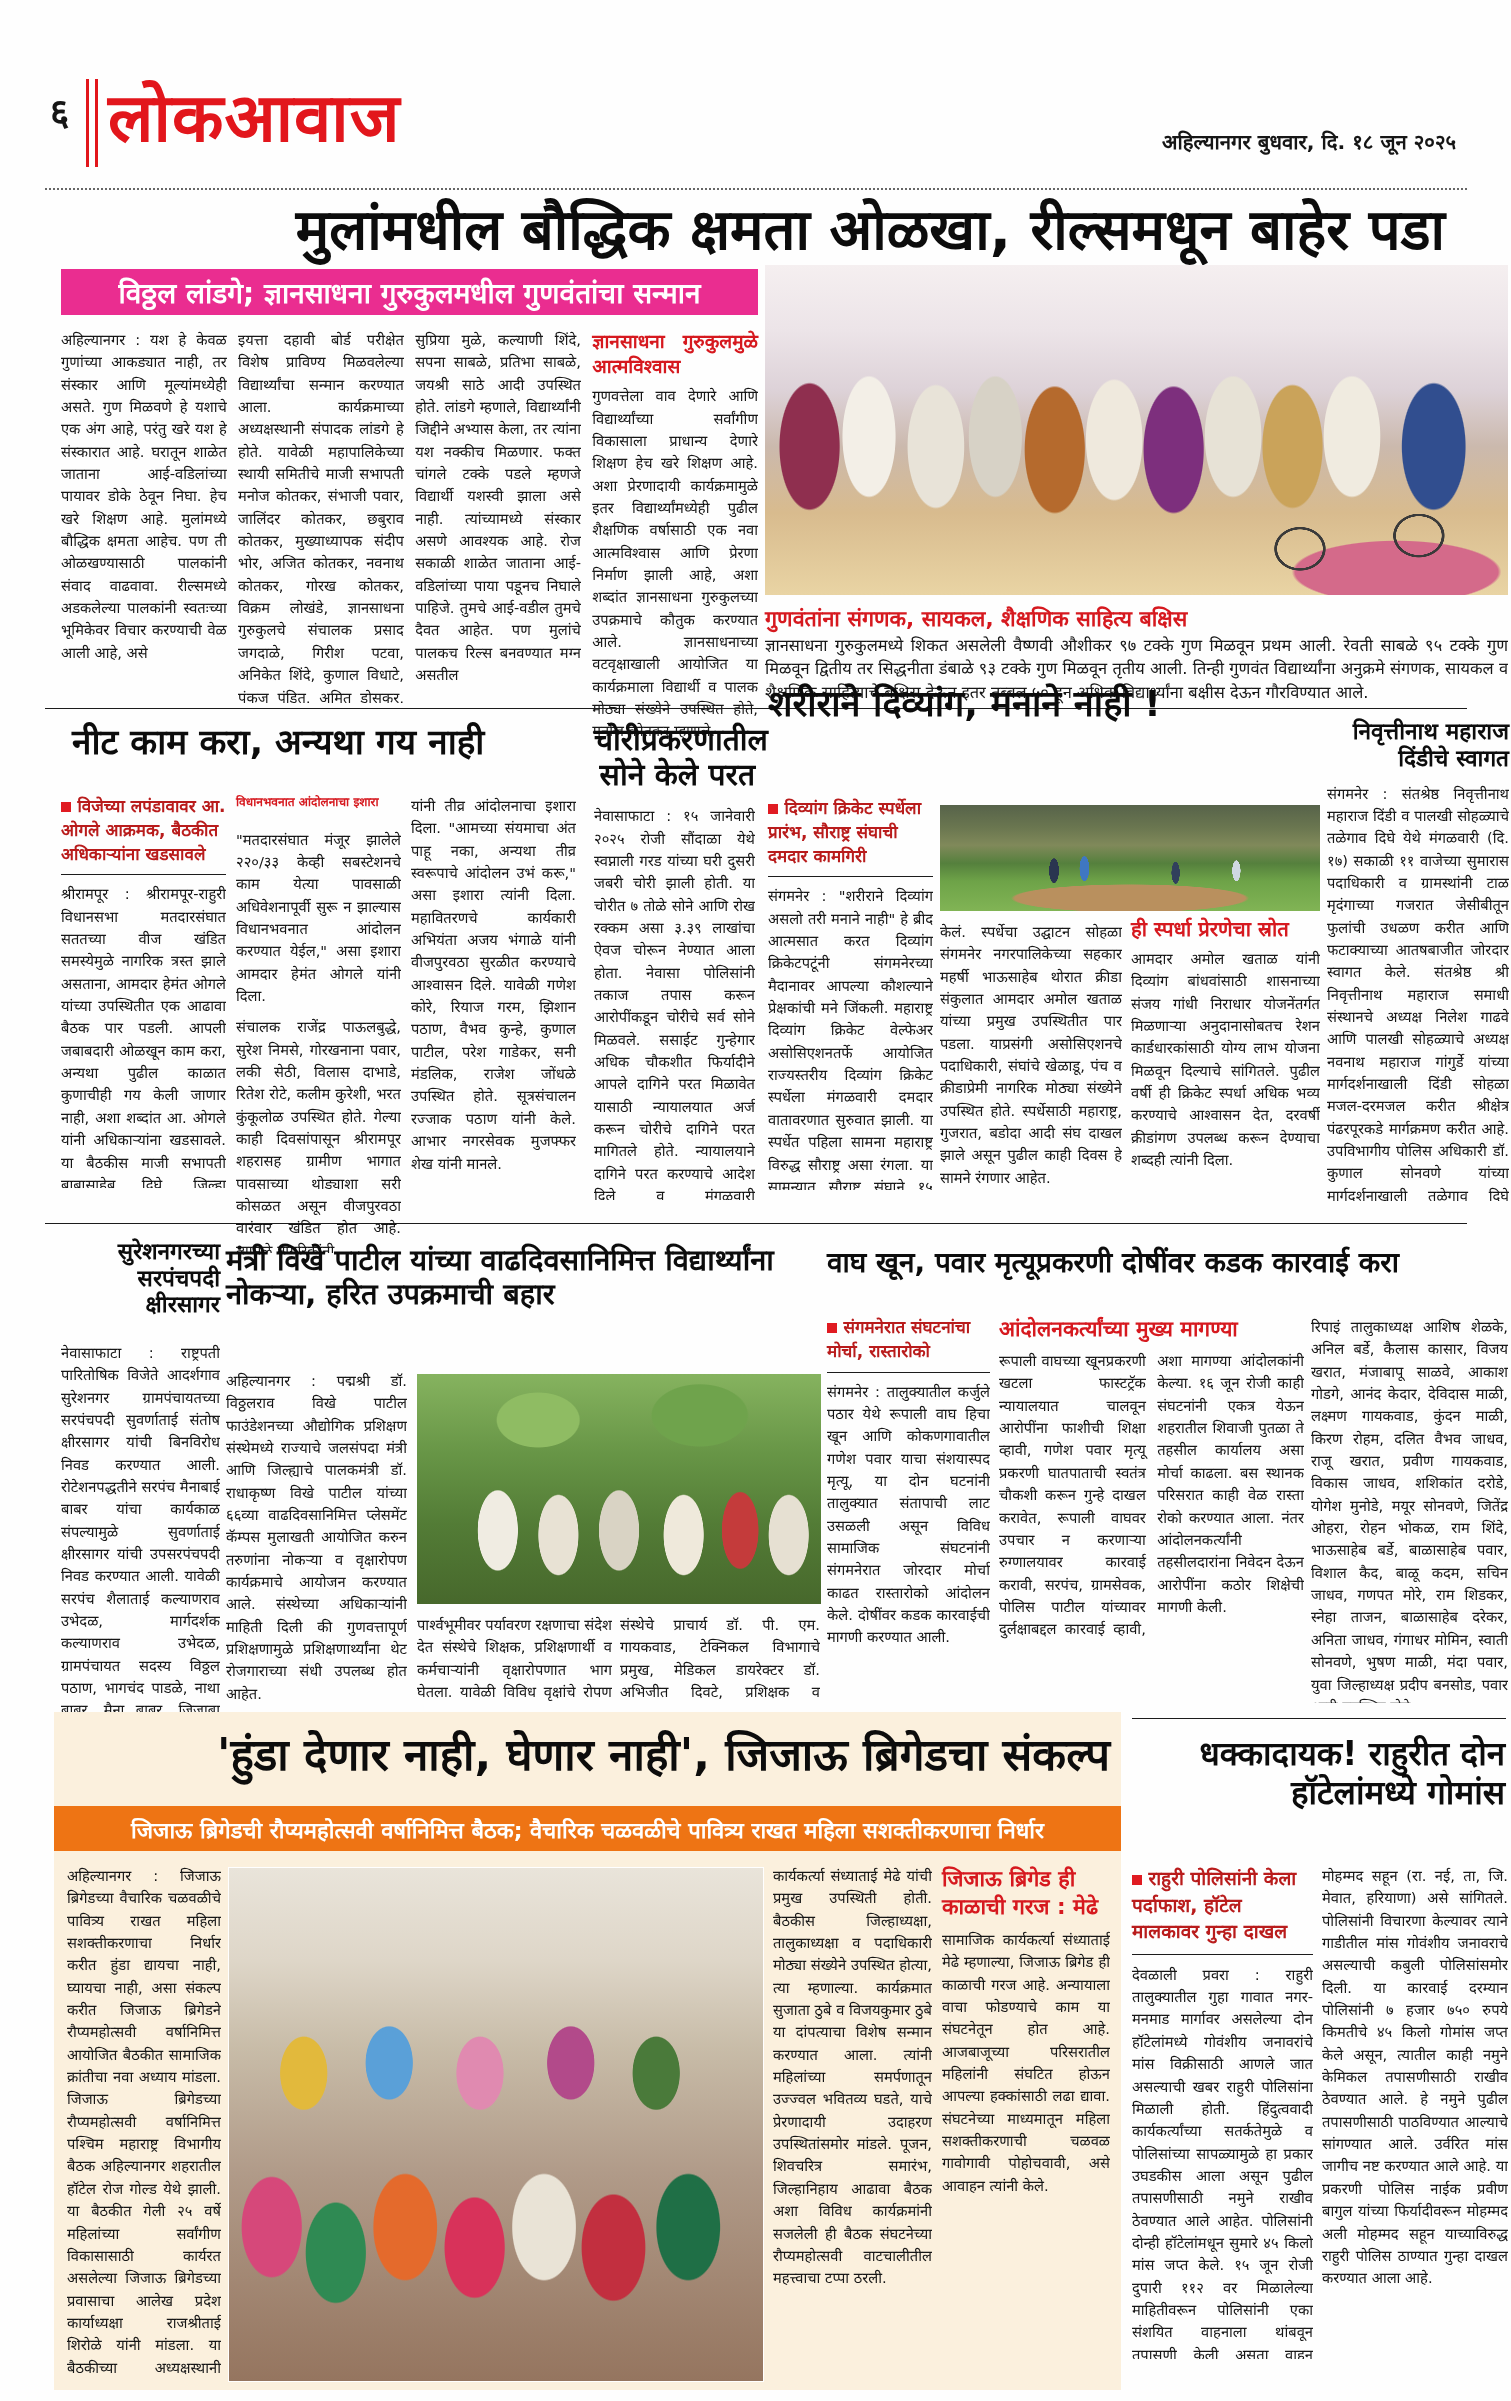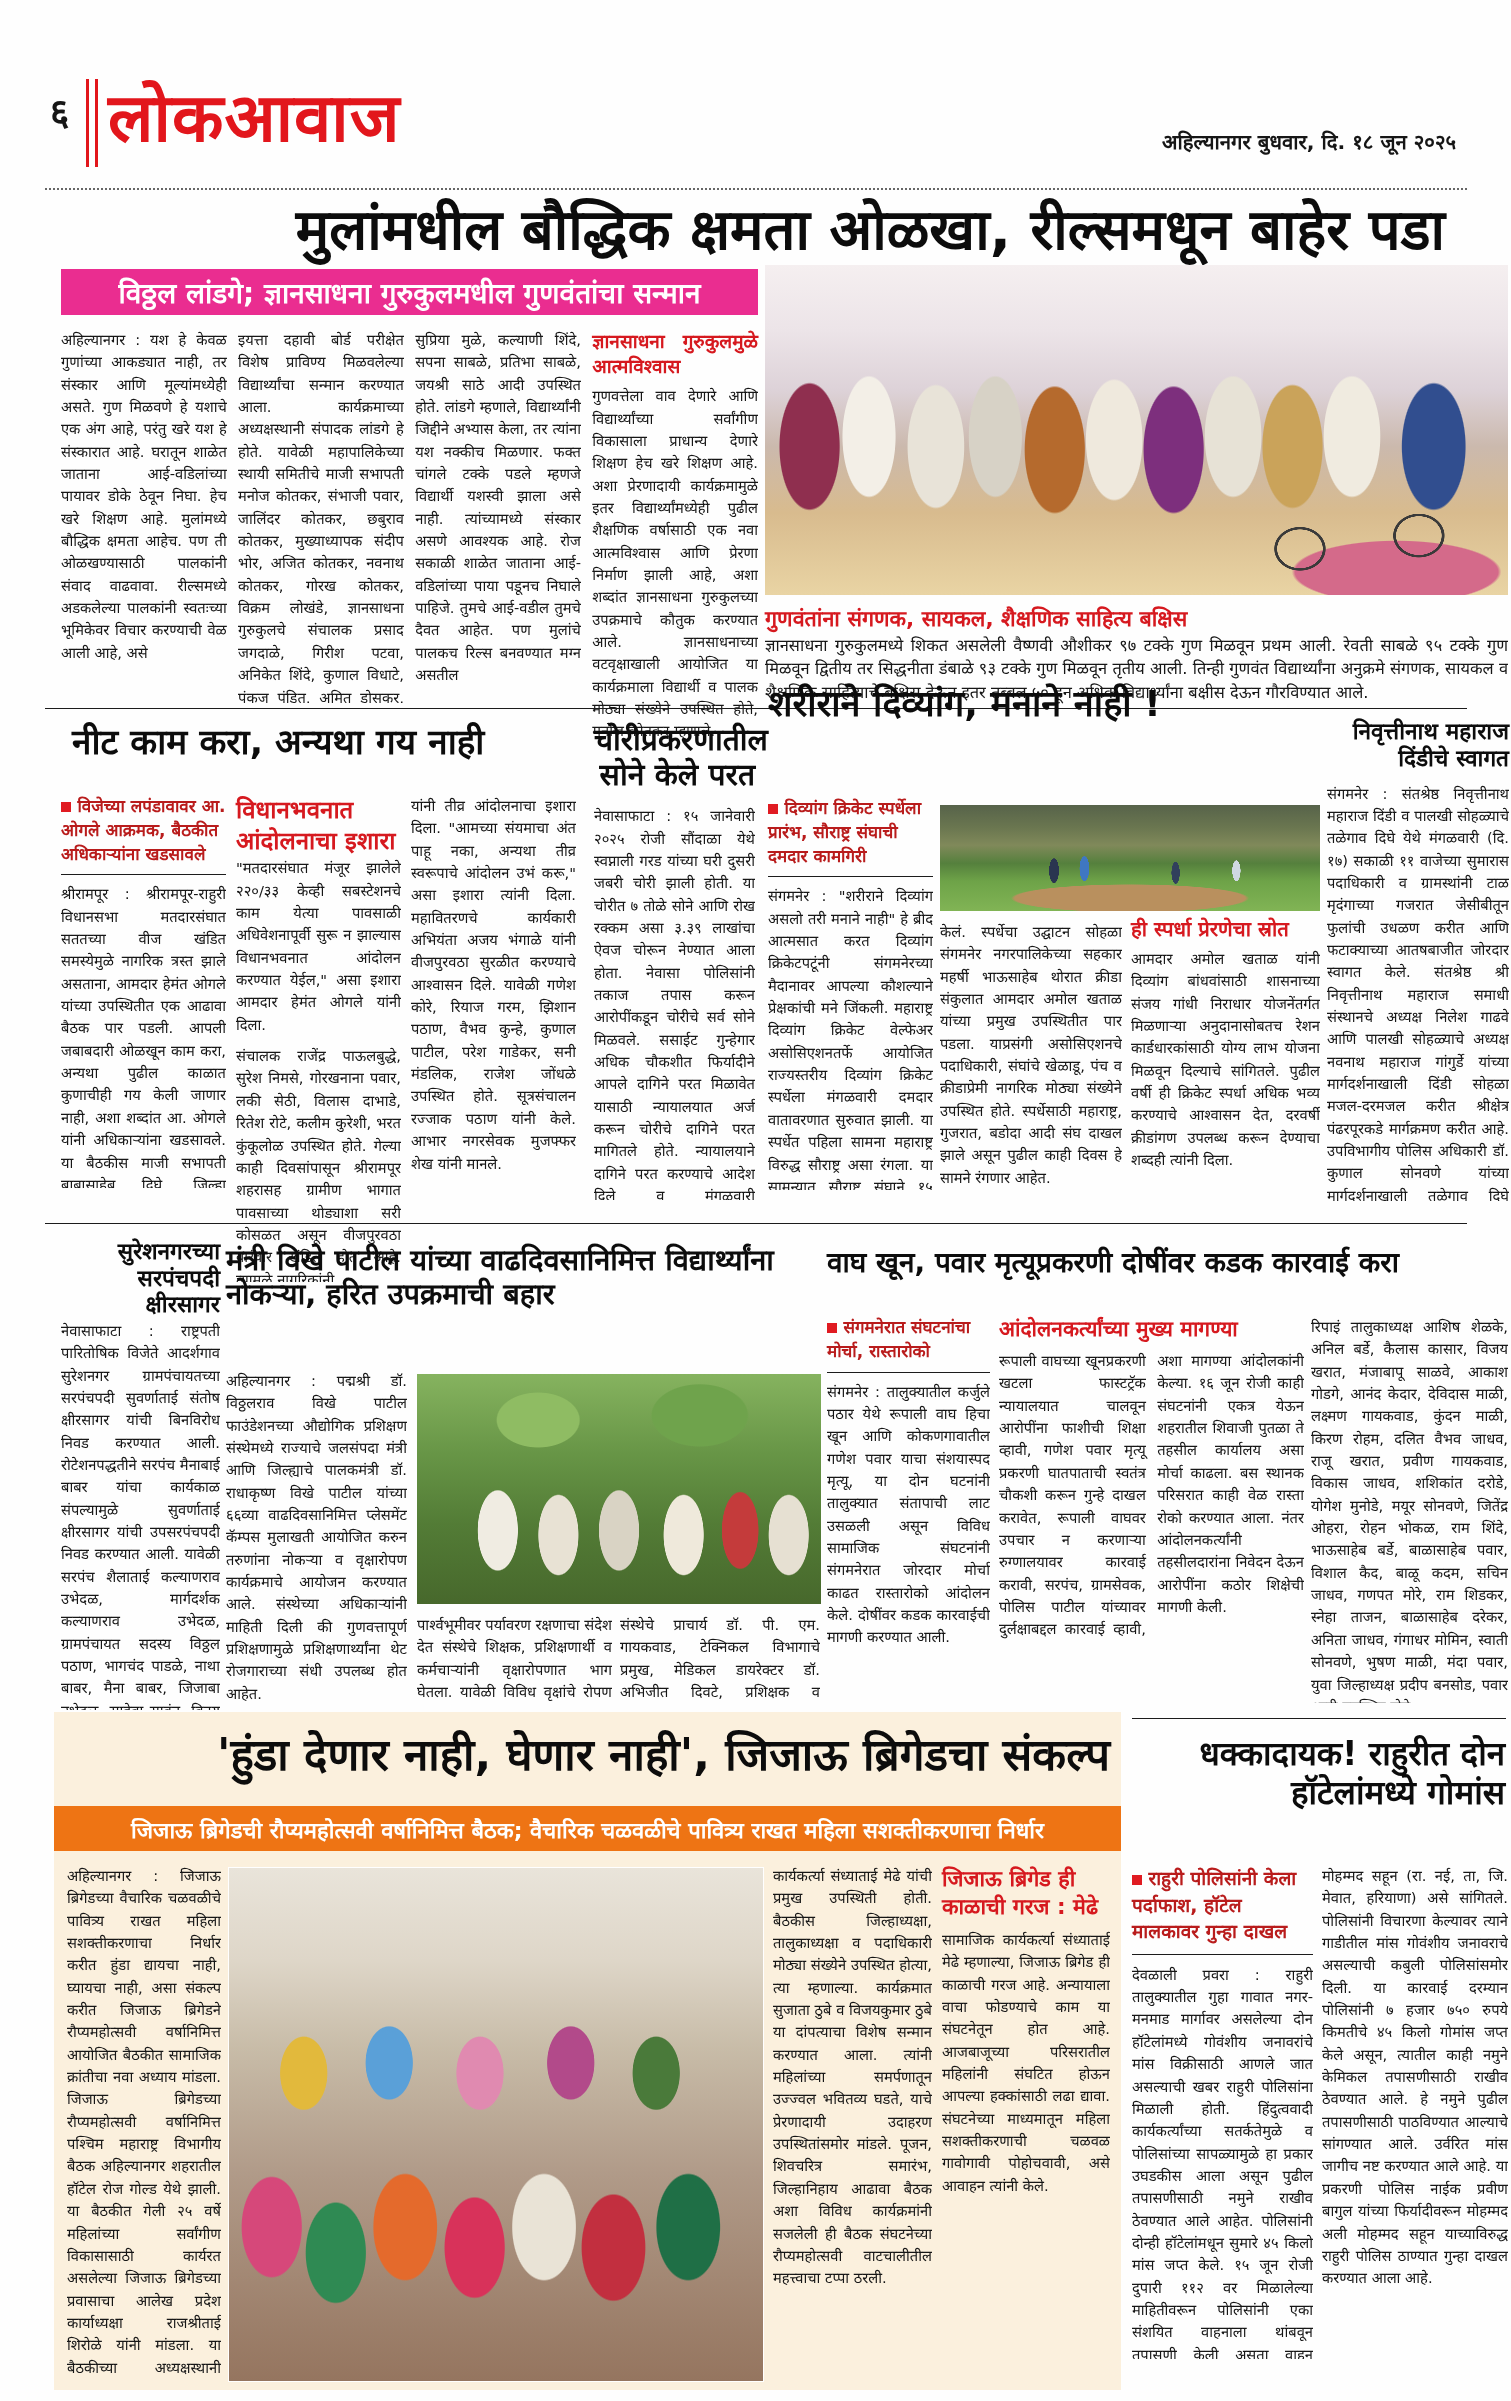--- a/index.html
+++ b/index.html
@@ -74,21 +74,21 @@
 
   <div class="abs headline" style="left:72px;top:722px;width:508px;font-size:35px">नीट काम करा, अन्यथा गय नाही</div>
 
   <div class="abs" style="left:61px;top:795px;width:165px;height:421px">
     <div class="bullet-sub"><span class="bullet-sq"></span><span>विजेच्या लपंडावावर आ. ओगले आक्रमक, बैठकीत अधिकाऱ्यांना खडसावले</span></div>
     <div class="thinrule" style="margin:8px 0"></div>
     <div class="body-text just" style="height:305px">श्रीरामपूर : श्रीरामपूर-राहुरी विधानसभा मतदारसंघात सततच्या वीज खंडित समस्येमुळे नागरिक त्रस्त झाले असताना, आमदार हेमंत ओगले यांच्या उपस्थितीत एक आढावा बैठक पार पडली. आपली जबाबदारी ओळखून काम करा, अन्यथा पुढील काळात कुणाचीही गय केली जाणार नाही, अशा शब्दांत आ. ओगले यांनी अधिकाऱ्यांना खडसावले. या बैठकीस माजी सभापती बाबासाहेब दिघे, जिल्हा काँग्रेसचे उपाध्यक्ष ज्ञानेश्वर मुरकुटे, माजी नगराध्यक्ष अंजुम शेख, मुजफ्फर शेख, राजेंद्र सोनवणे, दिलीप गगरे, तालुकाध्यक्ष प्रमोद भोसले, शहराध्यक्ष अण्णासाहेब डावखर, कृषी उत्पन्न बाजार समितीचे</div>
   </div>
 
   <div class="abs" style="left:236px;top:795px;width:165px;height:421px">
-    <div class="red-sub" style="font-size:24px;margin-bottom:0">विधानभवनात आंदोलनाचा इशारा</div>
+    <div class="red-sub" style="font-size:12px;margin-bottom:18px">विधानभवनात आंदोलनाचा इशारा</div>
     <div class="body-text just" style="margin-bottom:9px">"मतदारसंघात मंजूर झालेले २२०/३३ केव्ही सबस्टेशनचे काम येत्या पावसाळी अधिवेशनापूर्वी सुरू न झाल्यास विधानभवनात आंदोलन करण्यात येईल," असा इशारा आमदार हेमंत ओगले यांनी दिला.</div>
     <div class="body-text just" style="height:237px">संचालक राजेंद्र पाऊलबुद्धे, सुरेश निमसे, गोरखनाना पवार, लकी सेठी, विलास दाभाडे, रितेश रोटे, कलीम कुरेशी, भरत कुंकूलोळ उपस्थित होते. गेल्या काही दिवसांपासून श्रीरामपूर शहरासह ग्रामीण भागात पावसाच्या थोड्याशा सरी कोसळत असून वीजपुरवठा वारंवार खंडित होत आहे. त्यामुळे नागरिकांनी</div>
   </div>
 
   <div class="abs body-text just" style="left:411px;top:795px;width:165px;height:421px">यांनी तीव्र आंदोलनाचा इशारा दिला. "आमच्या संयमाचा अंत पाहू नका, अन्यथा तीव्र स्वरूपाचे आंदोलन उभं करू," असा इशारा त्यांनी दिला. महावितरणचे कार्यकारी अभियंता अजय भंगाळे यांनी वीजपुरवठा सुरळीत करण्याचे आश्वासन दिले. यावेळी गणेश कोरे, रियाज गरम, झिशान पठाण, वैभव कुन्हे, कुणाल पाटील, परेश गाडेकर, सनी मंडलिक, राजेश जोंधळे उपस्थित होते. सूत्रसंचालन रज्जाक पठाण यांनी केले. आभार नगरसेवक मुजफ्फर शेख यांनी मानले.</div>
 
   <div class="abs" style="left:594px;top:722px;width:161px;height:496px">
     <div class="headline center" style="font-size:30px;margin-bottom:12.4px">चोरीप्रकरणातील सोने केले परत</div>
     <div class="body-text just" style="height:395px">नेवासाफाटा : १५ जानेवारी २०२५ रोजी सौंदाळा येथे स्वप्नाली गरड यांच्या घरी दुसरी जबरी चोरी झाली होती. या चोरीत ७ तोळे सोने आणि रोख रक्कम असा ३.३९ लाखांचा ऐवज चोरून नेण्यात आला होता. नेवासा पोलिसांनी तकाज तपास करून आरोपींकडून चोरीचे सर्व सोने मिळवले. ससाईट गुन्हेगार अधिक चौकशीत फिर्यादीने आपले दागिने परत मिळावेत यासाठी न्यायालयात अर्ज करून चोरीचे दागिने परत मागितले होते. न्यायालयाने दागिने परत करण्याचे आदेश दिले व मंगळवारी अधिकृतरित्या दागिने फिर्यादीच्या ताब्यात देण्यात आले. पोलिस निरीक्षक जाधव व त्यांच्या टीमने हा यशस्वी तपास केला.</div>
   </div>
@@ -118,21 +118,21 @@
   </div>
 
   <div class="abs" style="left:1327px;top:718px;width:182px;height:499px">
     <div class="headline center" style="font-size:22.6px;margin-bottom:11.3px">निवृत्तीनाथ महाराज दिंडीचे स्वागत</div>
     <div class="body-text just" style="height:418px">संगमनेर : संतश्रेष्ठ निवृत्तीनाथ महाराज दिंडी व पालखी सोहळ्याचे तळेगाव दिघे येथे मंगळवारी (दि. १७) सकाळी ११ वाजेच्या सुमारास पदाधिकारी व ग्रामस्थांनी टाळ मृदंगाच्या गजरात जेसीबीतून फुलांची उधळण करीत आणि फटाक्याच्या आतषबाजीत जोरदार स्वागत केले. संतश्रेष्ठ श्री निवृत्तीनाथ महाराज समाधी संस्थानचे अध्यक्ष निलेश गाढवे आणि पालखी सोहळ्याचे अध्यक्ष नवनाथ महाराज गांगुर्डे यांच्या मार्गदर्शनाखाली दिंडी सोहळा मजल-दरमजल करीत श्रीक्षेत्र पंढरपूरकडे मार्गक्रमण करीत आहे. उपविभागीय पोलिस अधिकारी डॉ. कुणाल सोनवणे यांच्या मार्गदर्शनाखाली तळेगाव दिघे पोलिस ठाण्याचे पोलिस निरीक्षक देविदास फुंदे यांनी चोख पोलिस बंदोबस्त तैनात केला होता.</div>
   </div>
 
   <div class="abs rule" style="left:45px;top:1223px;width:1422px"></div>
 
   <div class="abs" style="left:61px;top:1238px;width:159px;height:466px">
-    <div class="headline center" style="font-size:22.6px;margin-bottom:2px">सुरेशनगरच्या सरपंचपदी क्षीरसागर</div>
+    <div class="headline center" style="font-size:22.6px;margin-bottom:24px">सुरेशनगरच्या सरपंचपदी क्षीरसागर</div>
     <div class="body-text just" style="height:390px">नेवासाफाटा : राष्ट्रपती पारितोषिक विजेते आदर्शगाव सुरेशनगर ग्रामपंचायतच्या सरपंचपदी सुवर्णाताई संतोष क्षीरसागर यांची बिनविरोध निवड करण्यात आली. रोटेशनपद्धतीने सरपंच मैनाबाई बाबर यांचा कार्यकाळ संपल्यामुळे सुवर्णाताई क्षीरसागर यांची उपसरपंचपदी निवड करण्यात आली. यावेळी सरपंच शैलाताई कल्याणराव उभेदळ, मार्गदर्शक कल्याणराव उभेदळ, ग्रामपंचायत सदस्य विठ्ठल पठाण, भागचंद पाडळे, नाथा बाबर, मैना बाबर, जिजाबा उभेदळ, साहेबा सावंत, विनय उभेदळ, इंदू पाटील, बबनराव शेटे, दिलीप शेटे, आप्पासाहेब क्षीरसागर उपस्थित होते.</div>
   </div>
 
   <div class="abs headline" style="left:226px;top:1243px;width:596px;font-size:29px">मंत्री विखे पाटील यांच्या वाढदिवसानिमित्त विद्यार्थ्यांना नोकऱ्या, हरित उपक्रमाची बहार</div>
 
   <div class="abs body-text just" style="left:226px;top:1370px;width:181px;height:333px">अहिल्यानगर : पद्मश्री डॉ. विठ्ठलराव विखे पाटील फाउंडेशनच्या औद्योगिक प्रशिक्षण संस्थेमध्ये राज्याचे जलसंपदा मंत्री आणि जिल्ह्याचे पालकमंत्री डॉ. राधाकृष्ण विखे पाटील यांच्या ६६व्या वाढदिवसानिमित्त प्लेसमेंट कॅम्पस मुलाखती आयोजित करुन तरुणांना नोकऱ्या व वृक्षारोपण कार्यक्रमाचे आयोजन करण्यात आले. संस्थेच्या अधिकाऱ्यांनी माहिती दिली की गुणवत्तापूर्ण प्रशिक्षणामुळे प्रशिक्षणार्थ्यांना थेट रोजगाराच्या संधी उपलब्ध होत आहेत.</div>
 
   <div class="abs photo" style="left:417px;top:1374px;width:404px;height:230px;
        background:
         radial-gradient(34px 68px at 20% 68%, #f0ece2 0 58%, transparent 60%),

